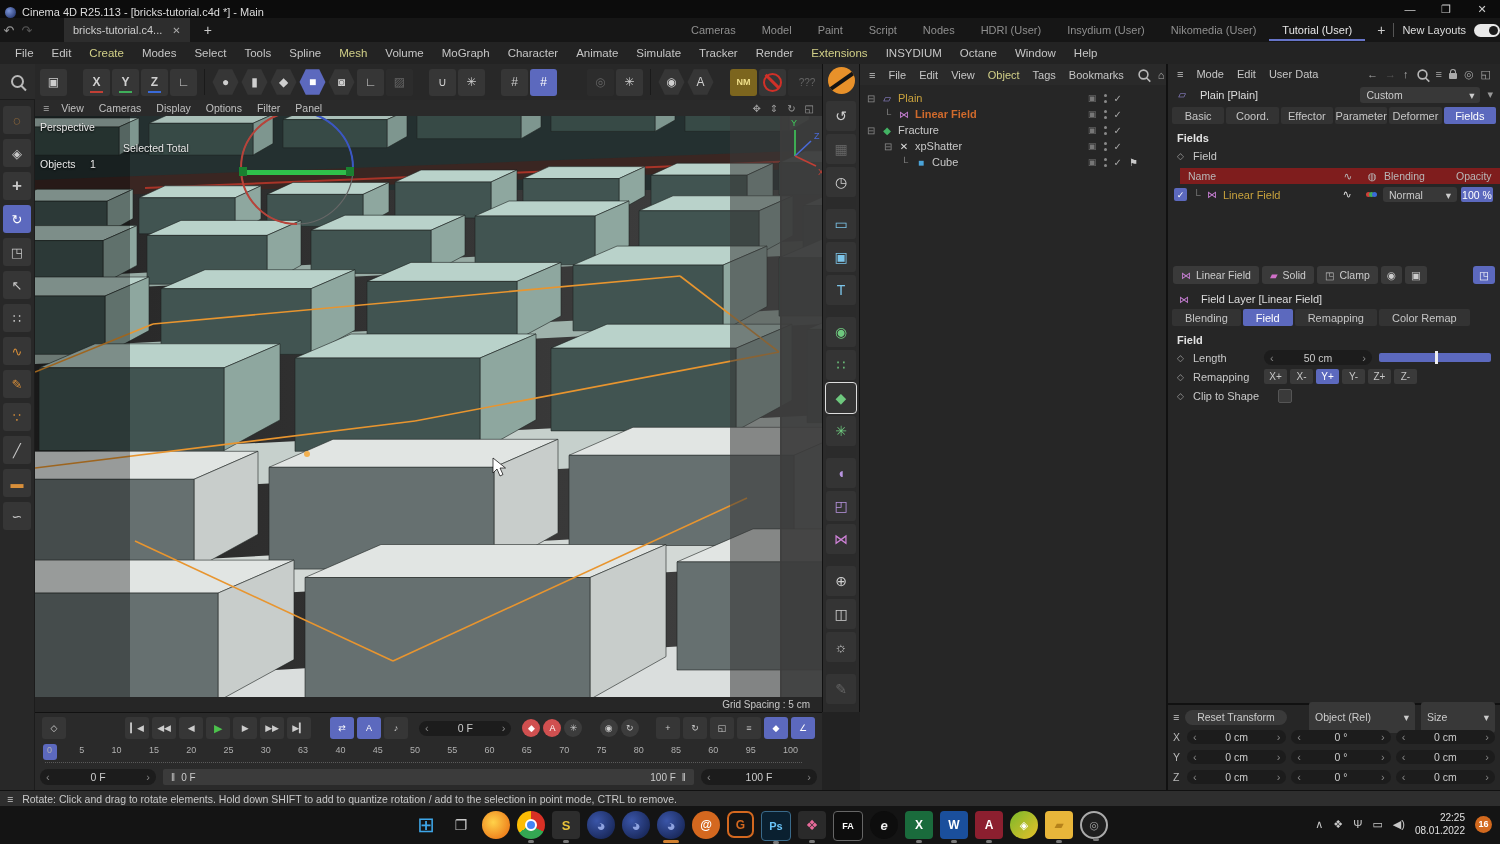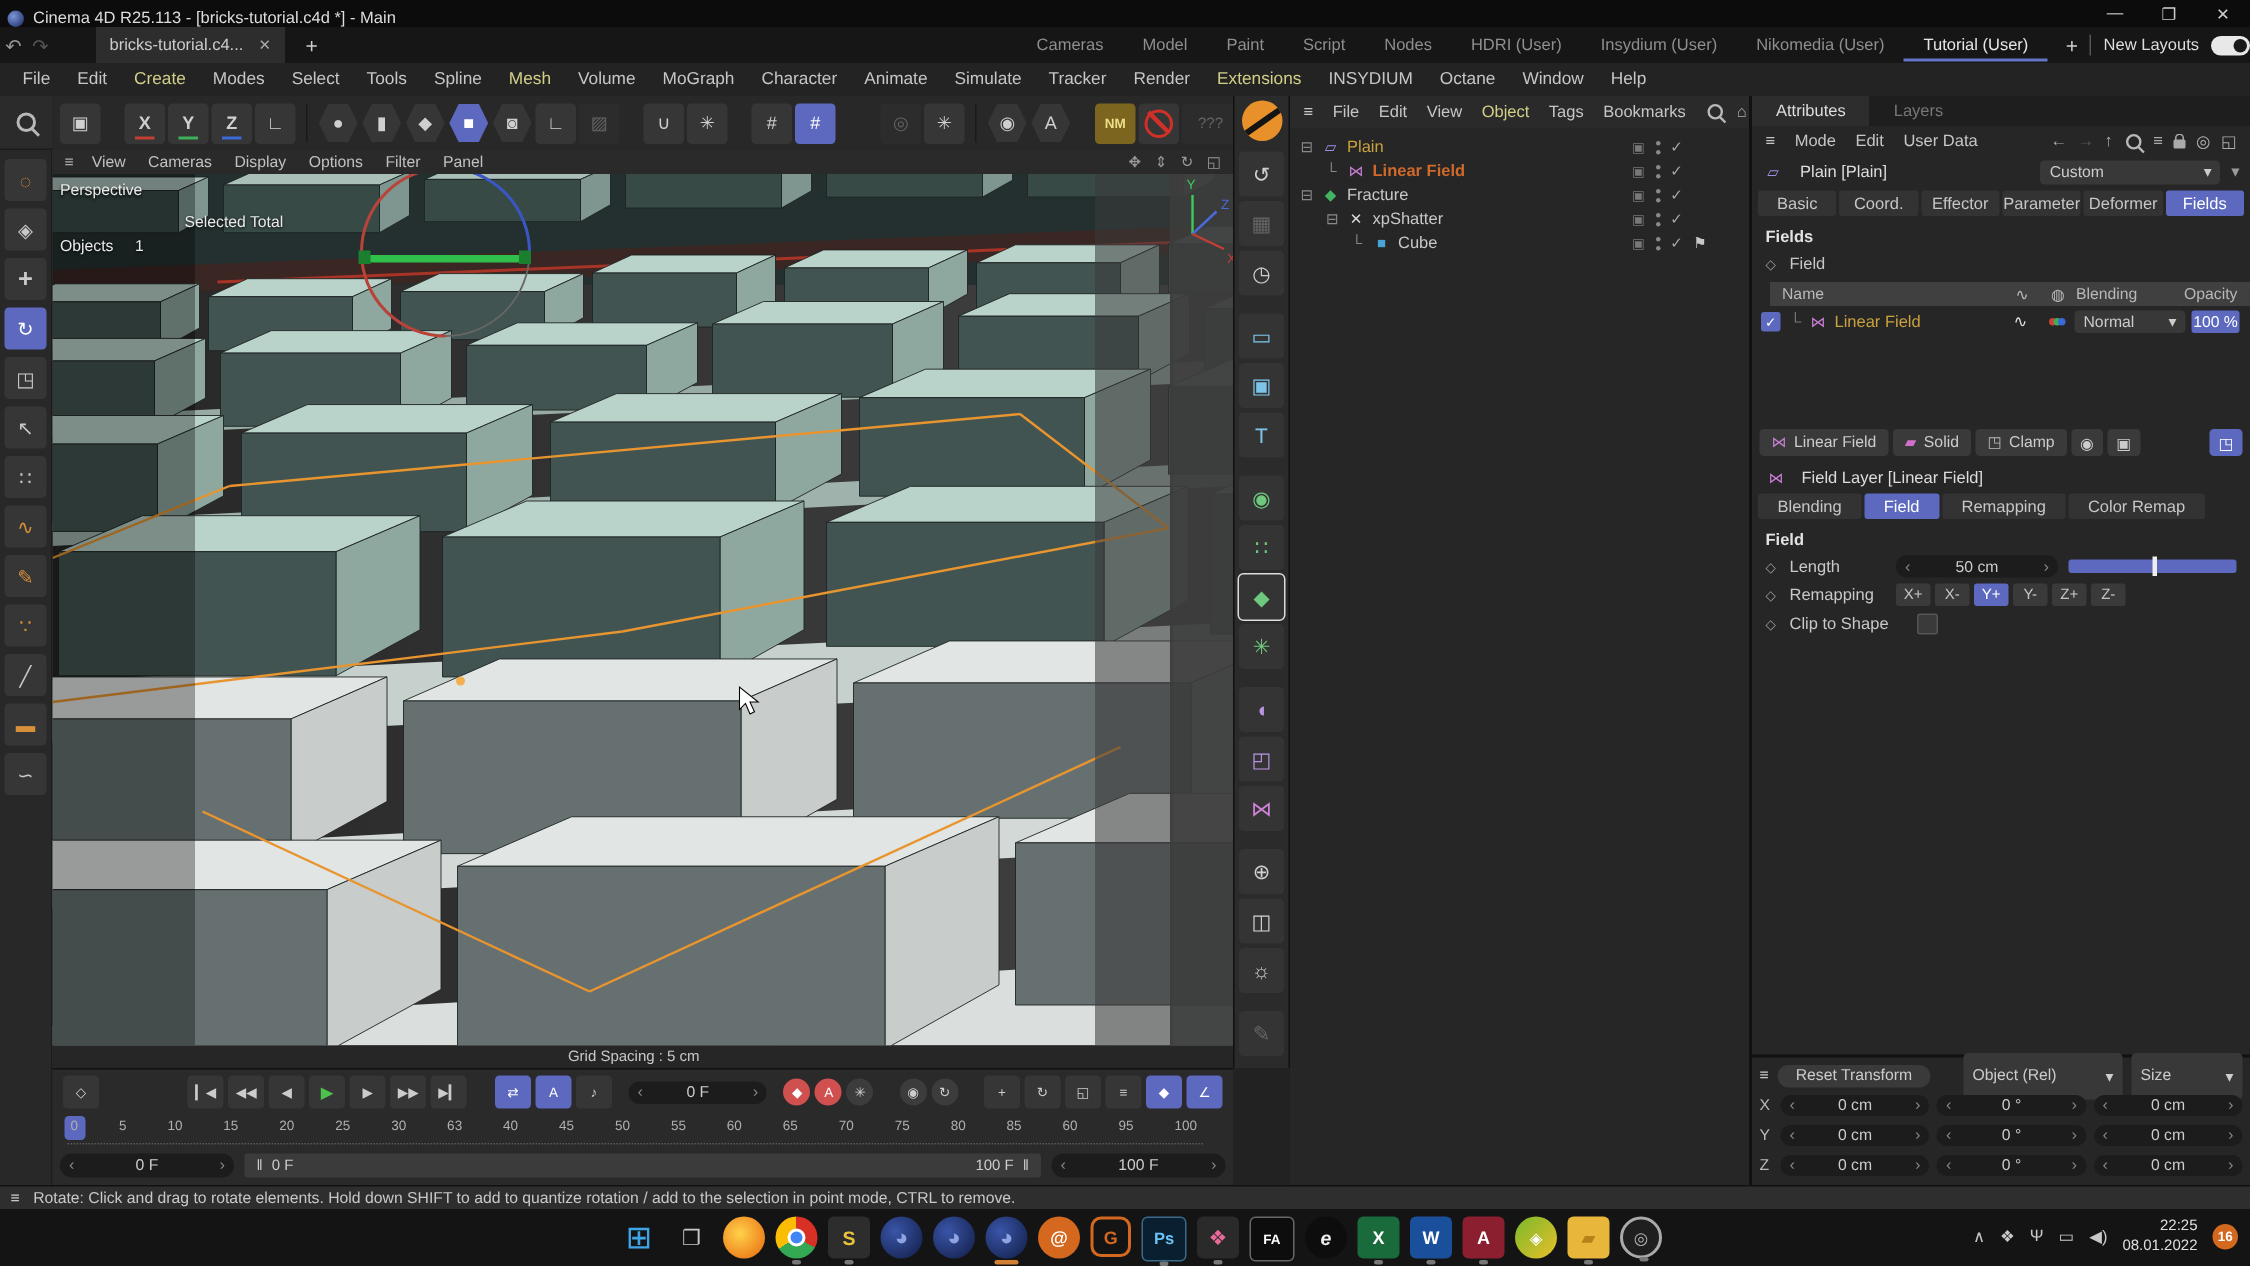--- a/index.html
+++ b/index.html
@@ -51,21 +51,21 @@
   .ltool.active{background:#5c69be;color:#fff}
   .ltool.org{color:#d88f3a}
   .ltool.big{font-size:17px;font-weight:bold}
   
   #viewport{left:35px;top:100px;width:787px;height:612px;background:#303030}
   #vpmenu{height:16px;background:#2a2a2a;display:flex;align-items:center;font-size:10.5px;padding:0 8px;color:#c0c0c0}
   .vp-menu-item{margin-right:15px}
   .vp-hamb{margin-right:12px;color:#aaa}
   .vp-right{margin-left:auto;display:flex;gap:9px;color:#9a9a9a;font-size:10px}
   #scene-wrap{width:787px;height:581px;overflow:hidden}
-  #vpbottom{height:15px;background:#262626;display:flex;align-items:center;justify-content:center;padding-right:12px;font-size:10px;color:#c8c8c8}
+  #vpbottom{height:15px;background:#262626;display:flex;align-items:center;justify-content:flex-end;padding-right:12px;font-size:10px;color:#c8c8c8}
   .hud{position:absolute;color:#e9e9e9;font-size:10.5px;text-shadow:0 1px 2px rgba(0,0,0,.9);pointer-events:none}
   
   #rightpalette{left:822px;top:64px;width:38px;height:648px;background:#2b2b2b;display:flex;flex-direction:column;align-items:center;padding-top:3px;gap:3px;border-left:1px solid #111;border-right:1px solid #111}
   .rp{width:30px;height:30px;background:#343434;border-radius:3px;display:flex;align-items:center;justify-content:center;font-size:14px;color:#cfcfcf;flex:none}
   .rp.mt{margin-top:9px}
   .rp.blue{color:#7cc4e8}.rp.green{color:#6ec87e}.rp.purple{color:#b894e0}.rp.pink{color:#cf82d8}.rp.dim{color:#666}
   .rp.sel{outline:1.5px solid #ddd}
   .octane{width:27px;height:27px;border-radius:50%;background:#e8912a;position:relative;overflow:hidden;flex:none;margin-bottom:4px}
   .octane::after{content:"";position:absolute;left:-5px;top:12px;width:38px;height:3.5px;background:#141414;transform:rotate(-35deg)}
   
@@ -101,21 +101,21 @@
   #preset-select{width:108px;margin-left:auto}
   .tabsrow{display:flex;gap:2px;padding:2px 4px;font-size:11px}
   .otab{flex:1;height:17px;background:#333;display:flex;align-items:center;justify-content:center;border-radius:2px;color:#c6c6c6}
   .otab.active{background:#5c69be;color:#fff}
   .ltabs{padding:2px 4px}
   .ltabs .otab{flex:none;padding:0 13px}
   .section-h{font-weight:bold;color:#e2e2e2;font-size:11px;padding:6px 9px 2px}
   .param-row{display:flex;align-items:center;font-size:11px;height:19px;padding:0 9px;gap:7px;color:#c8c8c8}
   .diamond{color:#9a9a9a;font-size:9px;width:9px}
   .plabel{width:64px}
-  .ftable-h{display:flex;height:16px;background:#404040;margin:3px 0 0 12px;font-size:10.5px;color:#b8b8b8;align-items:center}
+  .ftable-h{display:flex;height:16px;background:#7f1d1d;margin:3px 0 0 12px;font-size:10.5px;color:#b8b8b8;align-items:center}
   .fh-name{width:148px;padding-left:8px}.fh-w{width:24px;text-align:center}.fh-p{width:24px;text-align:center}.fh-b{width:72px}.fh-o{flex:1}
   .ftable-r{display:flex;height:21px;align-items:center;margin-left:2px;font-size:11px}
   .cb{width:13px;height:13px;background:#5c69be;border-radius:2px;color:#fff;font-size:9px;display:flex;align-items:center;justify-content:center;margin:0 6px 0 4px}
   .conn{color:#777;width:12px}
   .fr-name{width:112px}
   .fr-wave{width:24px;text-align:center;color:#ddd}
   .balls{width:24px;display:flex;justify-content:center;gap:0}
   .balls i{width:5px;height:5px;border-radius:50%;display:inline-block;margin:0 -1px}
   .b-r{background:#d04038}.b-g{background:#3fae5a;margin-top:3px}.b-b{background:#3a6ad8}
   .blend-select{width:62px;height:15px}
@@ -631,24 +631,20 @@
             <i></i>
           </span>
           <span class="om-check">✓</span>
           <span class="om-tag">⚑</span>
         </span>
       </div>
     </div>
 </div>
 
 <div id="attributes" class="abs">
-  <div id="attr-tabs">
-    <span class="attr-tab">Attributes</span>
-    <span class="attr-tab dim">Layers</span>
-  </div>
   <div id="attrmenu">
     <span>≡</span>
     <span style="display:flex;gap:13px">
 
     <span>Mode</span>
         <span>Edit</span>
         <span>User Data</span>
       </span>
     <span class="attr-micons">
       <span>←</span>

